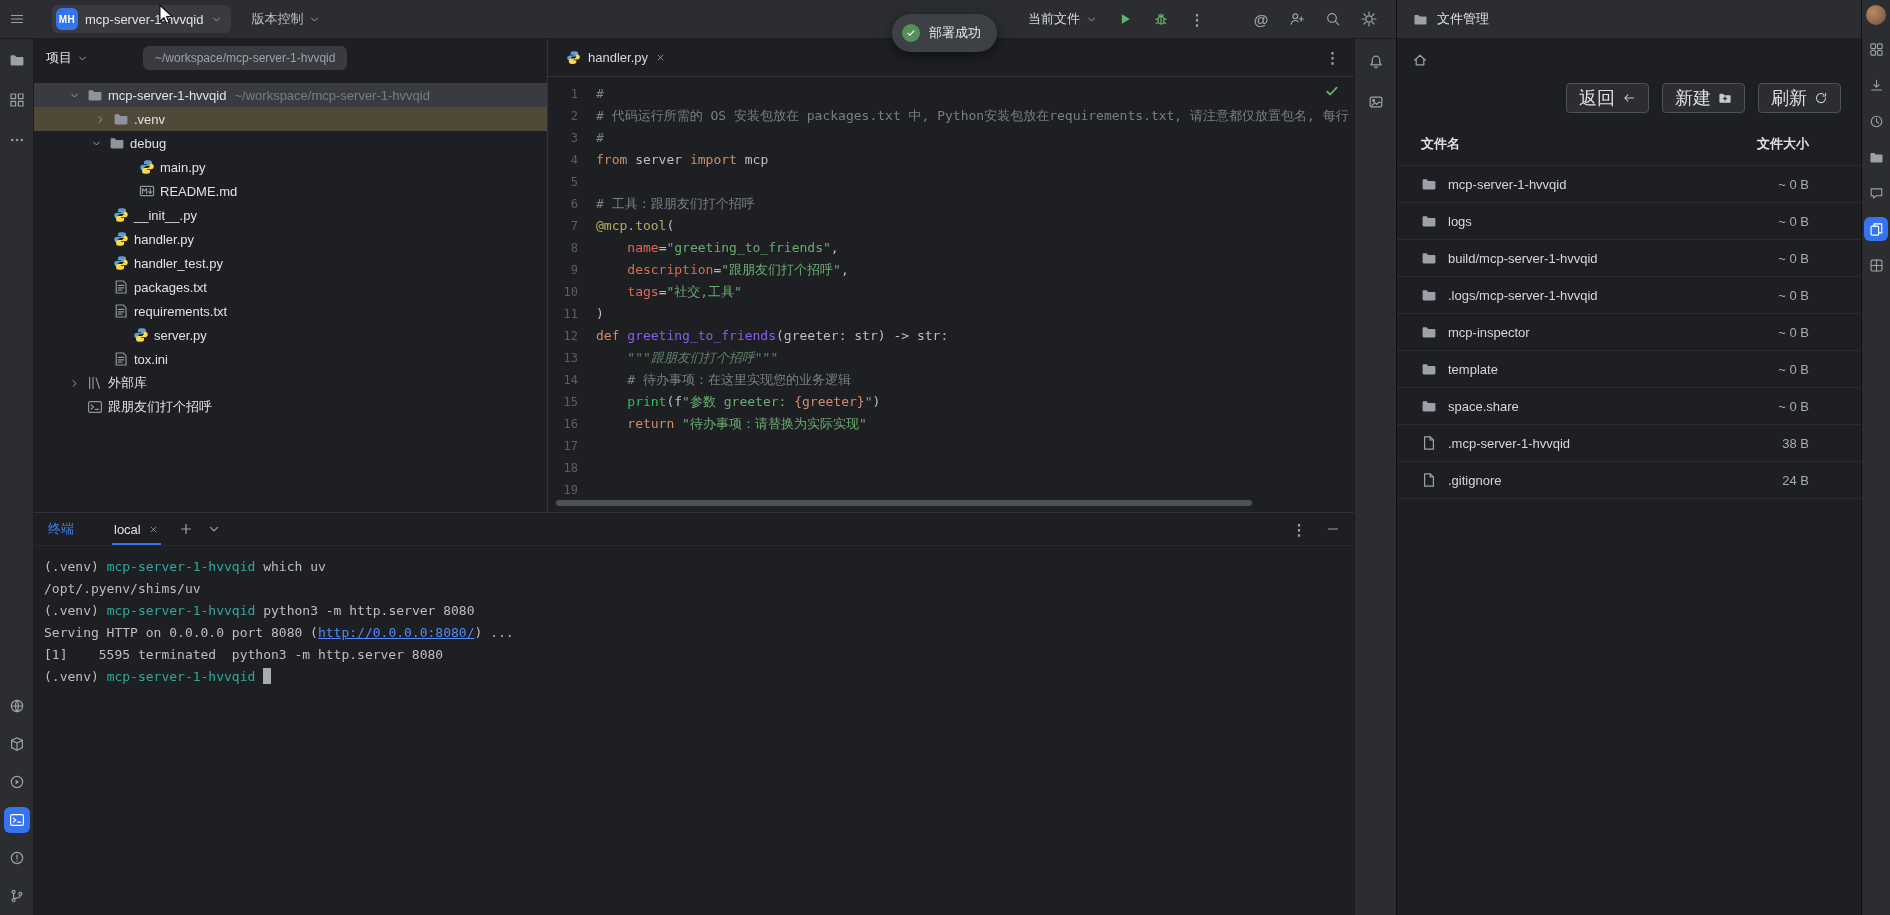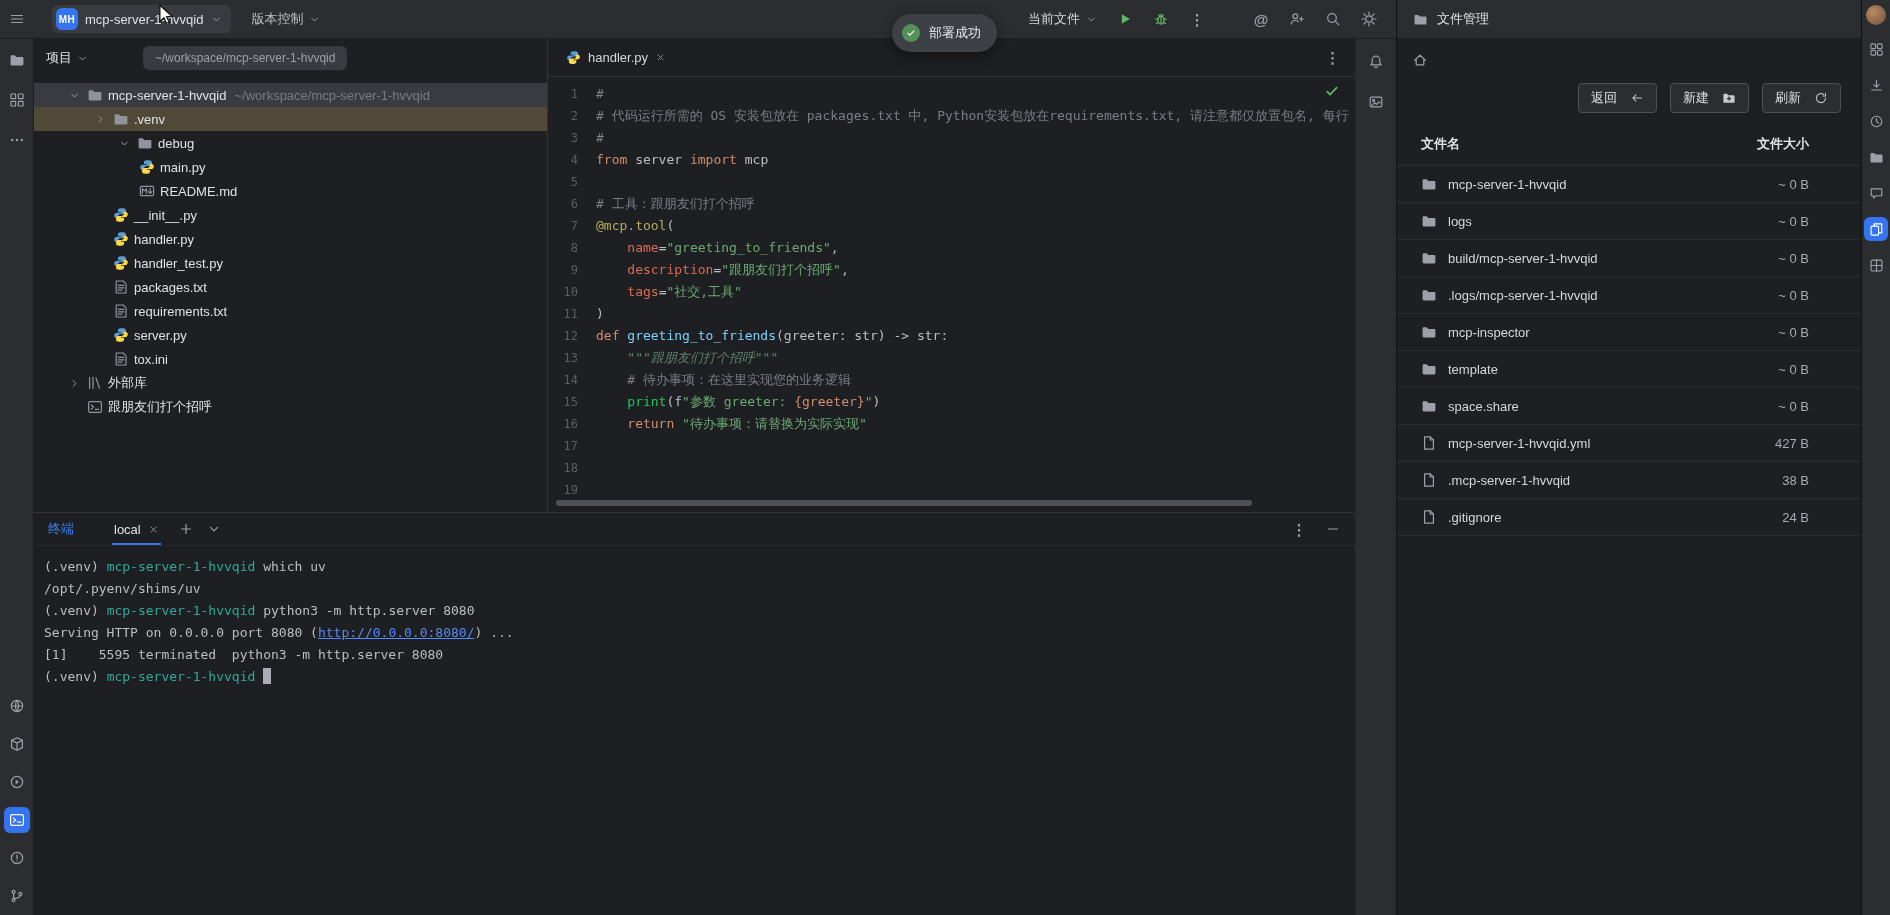--- a/index.html
+++ b/index.html
@@ -55,21 +55,21 @@
   .tab{display:flex;align-items:center;gap:7px;height:100%;padding:0 12px;color:#d5d7dd;cursor:pointer}
   .tab .ic{width:15px;height:15px}
   .tclose{display:flex;color:#9da0a8;cursor:pointer}
   .tclose .ic{width:11px;height:11px}
   .tab-more{margin-left:auto;margin-right:14px;color:#9da0a8;cursor:pointer}
   .code{flex:1;position:relative;padding-top:6px;overflow:hidden;font-family:"DejaVu Sans Mono","Liberation Mono",monospace;font-size:13px}
   .code-line{display:flex;height:22px;line-height:22px;white-space:pre}
   .gut{width:48px;flex:none;text-align:right;padding-right:18px;color:#5b5e64;font-size:12px}
   .ctext{flex:1;overflow:hidden}
   .c-cm{color:#7a7e85}.c-kw{color:#cf8e6d}.c-str{color:#6aab73}.c-deco{color:#b3ae60}
-  .c-arg{color:#dd6b53}.c-fn{color:#7dd3fc}.c-doc{color:#5f826b;font-style:italic}
+  .c-arg{color:#dd6b53}.c-fn{color:#8b5cf6}.c-doc{color:#5f826b;font-style:italic}
   .c-bi{color:#22c55e}.c-br{color:#cf8e6d}.c-pl{color:#bcbec4}
   .code-check{position:absolute;top:6px;right:14px;color:#5fb865}
   .hscroll{position:absolute;bottom:6px;left:8px;right:102px;height:6px;background:#4d5055;border-radius:3px;cursor:pointer}
 
   
   .terminal{flex:1;border-top:1px solid #323438;display:flex;flex-direction:column;background:#1e1f22;min-height:0}
   .term-header{height:33px;flex:none;display:flex;align-items:center;padding:0 10px 0 14px;gap:6px;border-bottom:1px solid #26282b}
   .term-title{color:#3b82f6;margin-right:24px}
   .term-tab{position:relative;display:flex;align-items:center;gap:7px;height:100%;padding:0 10px;color:#dfe1e5;cursor:pointer}
   .term-tab.active::after{content:"";position:absolute;left:8px;right:8px;bottom:0;height:2px;background:#3574f0}
@@ -82,21 +82,21 @@
 
   .ide-right-strip{width:42px;flex:none;background:#2b2d30;border-left:1px solid #1b1d1f;display:flex;flex-direction:column;align-items:center;padding-top:10px;gap:14px}
 
   
   .file-panel{width:465px;flex:none;background:#1e1f22;display:flex;flex-direction:column;border-right:1px solid #101113;min-width:0}
   .fp-header{height:39px;flex:none;background:#2b2d30;border-bottom:1px solid #1b1d1f;display:flex;align-items:center;gap:9px;padding:0 16px;color:#dfe1e5}
   .fp-header .ic{width:15px;height:15px}
   .fp-hic{color:#9da0a8;display:flex}
   .fp-home-row{padding:8px 10px 0;height:38px}
   .fp-actions{display:flex;justify-content:flex-end;gap:13px;padding:6px 20px 16px}
-  .fp-btn{height:30px;display:flex;align-items:center;gap:13px;padding:0 12px;background:#2b2d30;border:1px solid #4e5157;border-radius:4px;color:#dfe1e5;font-size:13px;font-family:inherit;cursor:pointer}
+  .fp-btn{height:30px;display:flex;align-items:center;gap:7px;padding:0 12px;background:#2b2d30;border:1px solid #4e5157;border-radius:4px;color:#dfe1e5;font-size:18px;font-family:inherit;cursor:pointer}
   .fp-btn .ic{width:14px;height:14px}
   .bic{display:flex;color:#c6c9ce}
   .fp-thead{display:flex;justify-content:space-between;padding:6px 52px 12px 24px;font-weight:700;color:#dfe1e5;border-bottom:1px solid #2a2c2f}
   .fp-row{display:flex;align-items:center;height:37px;border-bottom:1px solid #2a2c2f;padding:0 52px 0 24px;gap:11px;cursor:pointer}
   .fp-ic{display:flex;color:#9da0a8}
   .fp-row .name{color:#d5d7dd;flex:1;white-space:nowrap;overflow:hidden}
   .fp-row .size{color:#a8abb2}
 
   
   .far-strip{width:28px;flex:none;background:#2b2d30;display:flex;flex-direction:column;align-items:center;padding-top:5px;gap:12px}
@@ -293,21 +293,21 @@
                       <path d="M6.3 4.5L9.8 8l-3.5 3.5"></path>
                     </svg>
                   </span>
                   <span class="tree-ic">
                     <svg class="ic" viewBox="0 0 16 16" fill="none" stroke="currentColor" stroke-width="1.2" stroke-linecap="round" stroke-linejoin="round">
                       <path d="M1.6 4.4c0-.7.5-1.2 1.2-1.2h2.9l1.5 1.7h6c.7 0 1.2.5 1.2 1.2v6.1c0 .7-.5 1.2-1.2 1.2H2.8c-.7 0-1.2-.5-1.2-1.2z" fill="currentColor" stroke="none"></path>
                     </svg>
                   </span>
                   <span class="tree-label">.venv</span>
                 </div>
-                <div class="tree-row" style="padding-left: 80px;">
+                <div class="tree-row" style="padding-left: 52px;">
                   <span class="chev-box">
                     <svg class="ic" viewBox="0 0 16 16" fill="none" stroke="currentColor" stroke-width="1.2" stroke-linecap="round" stroke-linejoin="round">
                       <path d="M4.5 6.3L8 9.8l3.5-3.5"></path>
                     </svg>
                   </span>
                   <span class="tree-ic">
                     <svg class="ic" viewBox="0 0 16 16" fill="none" stroke="currentColor" stroke-width="1.2" stroke-linecap="round" stroke-linejoin="round">
                       <path d="M1.6 4.4c0-.7.5-1.2 1.2-1.2h2.9l1.5 1.7h6c.7 0 1.2.5 1.2 1.2v6.1c0 .7-.5 1.2-1.2 1.2H2.8c-.7 0-1.2-.5-1.2-1.2z" fill="currentColor" stroke="none"></path>
                     </svg>
                   </span>
@@ -376,21 +376,21 @@
                 <div class="tree-row" style="padding-left: 56px;">
                   <span class="chev-box"></span>
                   <span class="tree-ic">
                     <svg class="ic" viewBox="0 0 16 16" fill="none" stroke="currentColor" stroke-width="1.2" stroke-linecap="round" stroke-linejoin="round">
                       <path d="M3.2 2h7L13 4.8V14H3.2z"></path>
                       <path d="M5.2 6.4h5.6M5.2 8.8h5.6M5.2 11.2h3.6"></path>
                     </svg>
                   </span>
                   <span class="tree-label">requirements.txt</span>
                 </div>
-                <div class="tree-row" style="padding-left: 56px;">
+                <div class="tree-row" style="padding-left: 76px;">
                   <span class="chev-box"></span>
                   <span class="tree-ic">
                     <svg class="ic" viewBox="0 0 16 16" fill="none" stroke="currentColor" stroke-width="1.2" stroke-linecap="round" stroke-linejoin="round">
                       <path d="M7.9 1.2c-1.9 0-2.9.8-2.9 2v1.9h3v.7H3.9c-1.5 0-2.7 1.1-2.7 2.7 0 1.6 1.2 2.7 2.7 2.7h1.2V9.4c0-1.4 1.2-2.5 2.6-2.5h3.2c1.1 0 2-.9 2-2V3.2c0-1.2-1-2-3-2z" fill="#5a9fd4" stroke="none"></path>
                       <path d="M8.1 14.8c1.9 0 2.9-.8 2.9-2v-1.9H8v-.7h4.1c1.5 0 2.7-1.1 2.7-2.7 0-1.6-1.2-2.7-2.7-2.7h-1.2v1.8c0 1.4-1.2 2.5-2.6 2.5H5.1c-1.1 0-2 .9-2 2v1.7c0 1.2 1 2 3 2z" fill="#ffd94a" stroke="none"></path>
                     </svg>
                   </span>
                   <span class="tree-label">server.py</span>
                 </div>
                 <div class="tree-row" style="padding-left: 56px;">
@@ -651,30 +651,20 @@
           <span class="name">space.share</span>
           <span class="size">~ 0 B</span>
         </div>
         <div class="fp-row">
           <span class="fp-ic">
             <svg class="ic" viewBox="0 0 16 16" fill="none" stroke="currentColor" stroke-width="1.2" stroke-linecap="round" stroke-linejoin="round">
               <path d="M3.6 1.8h5.6l3.2 3.2v9.2H3.6z"></path>
               <path d="M9.2 1.8V5h3.2"></path>
             </svg>
           </span>
-          <span class="name">mcp-server-1-hvvqid.yml</span>
-          <span class="size">427 B</span>
-        </div>
-        <div class="fp-row">
-          <span class="fp-ic">
-            <svg class="ic" viewBox="0 0 16 16" fill="none" stroke="currentColor" stroke-width="1.2" stroke-linecap="round" stroke-linejoin="round">
-              <path d="M3.6 1.8h5.6l3.2 3.2v9.2H3.6z"></path>
-              <path d="M9.2 1.8V5h3.2"></path>
-            </svg>
-          </span>
           <span class="name">.mcp-server-1-hvvqid</span>
           <span class="size">38 B</span>
         </div>
         <div class="fp-row">
           <span class="fp-ic">
             <svg class="ic" viewBox="0 0 16 16" fill="none" stroke="currentColor" stroke-width="1.2" stroke-linecap="round" stroke-linejoin="round">
               <path d="M3.6 1.8h5.6l3.2 3.2v9.2H3.6z"></path>
               <path d="M9.2 1.8V5h3.2"></path>
             </svg>
           </span>

